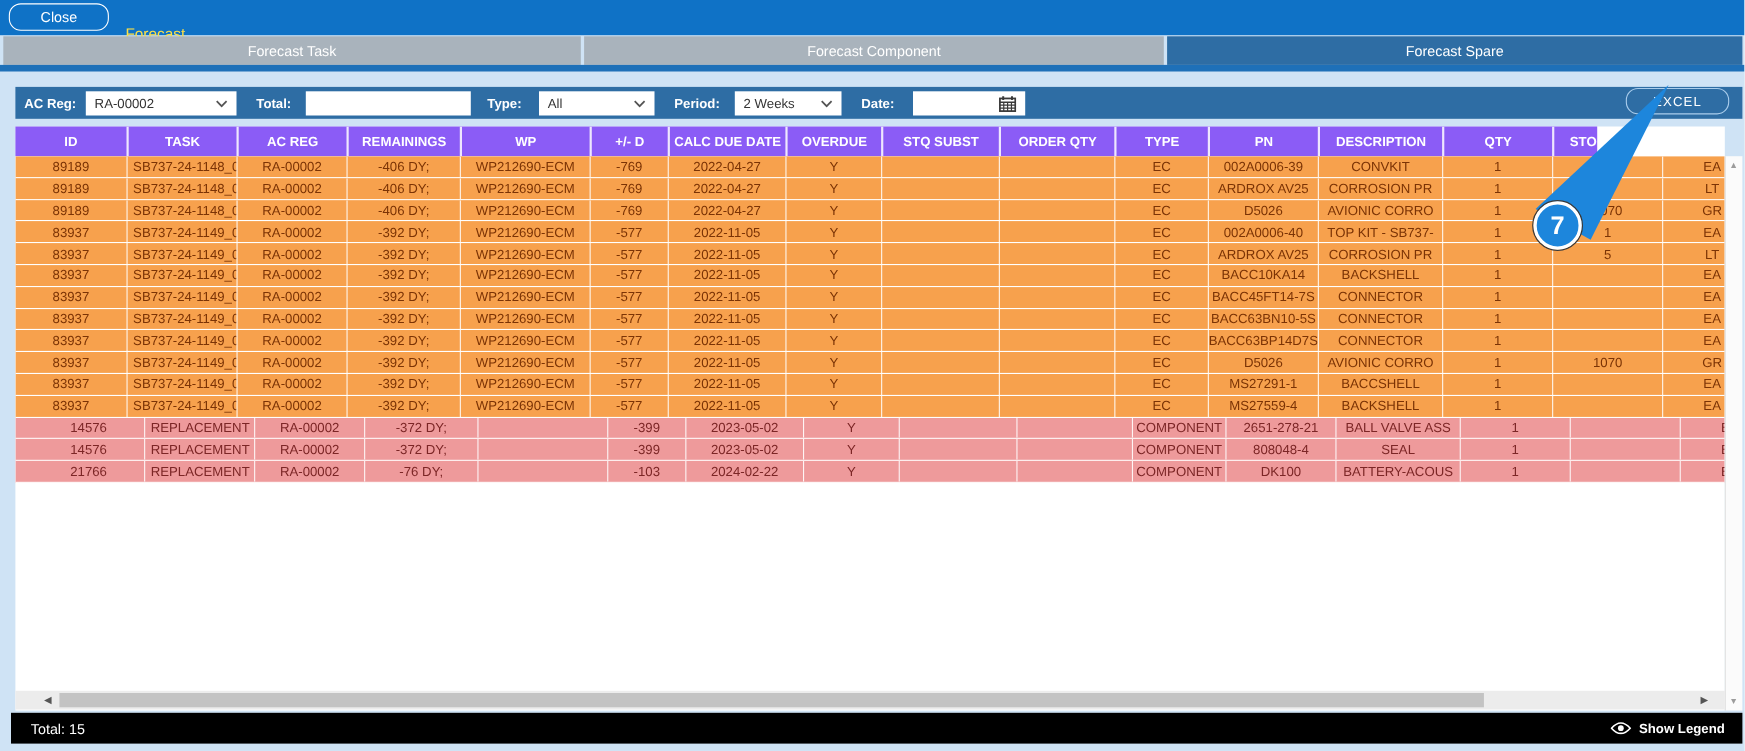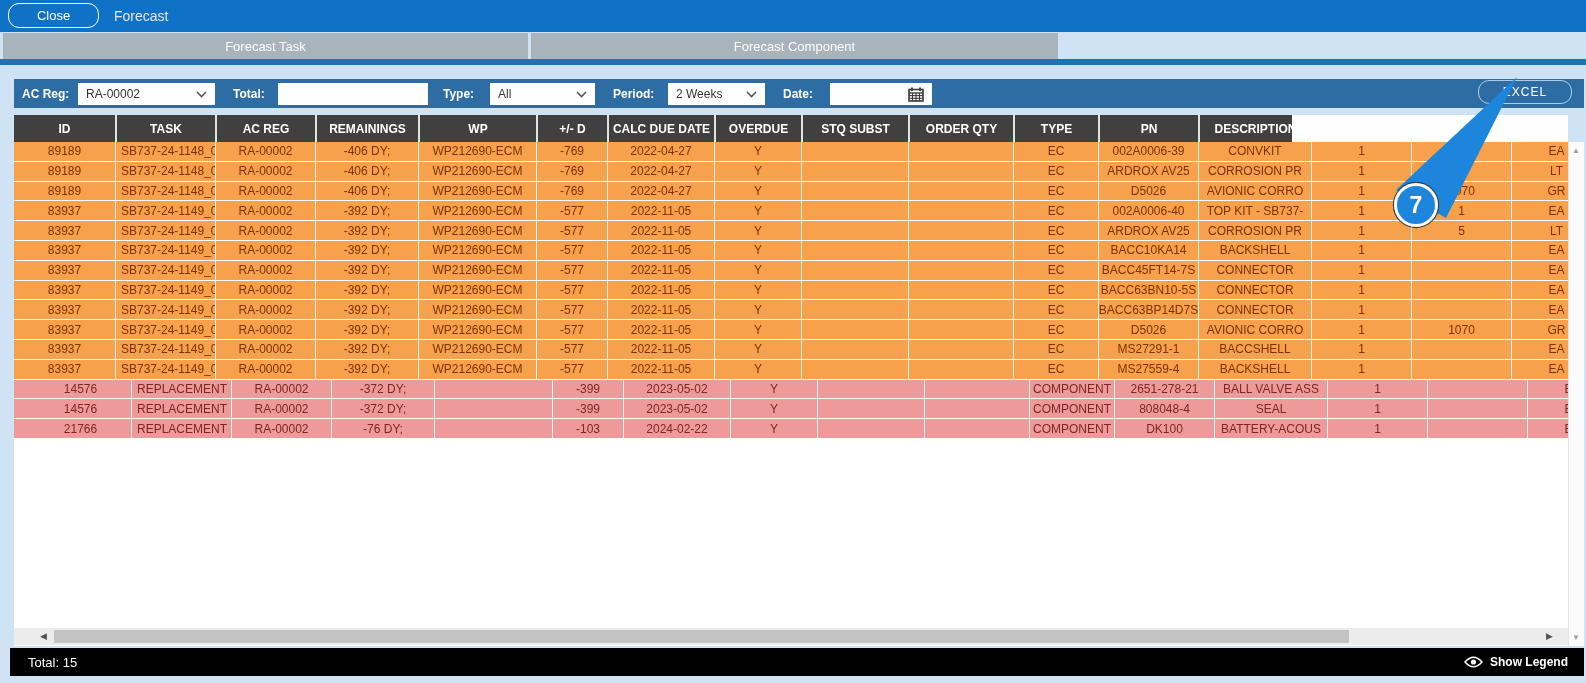--- a/index.html
+++ b/index.html
@@ -16,22 +16,22 @@
     position:absolute; left:0; top:0; width:1586px; height:32px;
     background:#0f72c6;
   }
   .close-btn{
     position:absolute; left:8px; top:3px; width:91px; height:25px;
     border:1.5px solid #ffffff; border-radius:11px; background:transparent;
     color:#ffffff; font-size:13px; display:flex; align-items:center; justify-content:center;
     cursor:default;
   }
   .app-title{
-    position:absolute; left:114px; top:0; height:32px; display:flex; align-items:center;
-    color:#e5e5e5; font-size:14px;
+    position:absolute; left:114px; top:14px; height:32px; display:flex; align-items:center;
+    color:#fde047; font-size:14px;
   }
 
   
   .tab{
     position:absolute; top:33px; height:26px;
     background:#a9b3bc; color:#ffffff; font-size:13px;
     display:flex; align-items:center; justify-content:center;
   }
   .tab.active{ background:#2e6da4; }
   .tab-underline{
@@ -61,22 +61,22 @@
     color:#ffffff; font-size:12px; letter-spacing:1px;
     display:flex; align-items:center; justify-content:center;
   }
 
   
   .table-bg{
     position:absolute; left:14px; top:115px; width:1554px; height:531px;
     background:#ffffff;
   }
   .thead{
-    position:absolute; left:14px; top:115px; width:1278px; height:27px;
-    background:#404040; display:flex; overflow:hidden;
+    position:absolute; left:14px; top:115px; width:1438px; height:27px;
+    background:#8b5cf6; display:flex; overflow:hidden;
   }
   .hcell{
     flex:0 0 auto; height:27px; display:flex; align-items:center; justify-content:center;
     color:#ffffff; font-size:12px; font-weight:bold; border-left:2px solid rgba(255,255,255,.85);
     overflow:hidden; white-space:nowrap;
   }
   .hcell:first-child{ border-left:none; }
   .tbody{
     position:absolute; left:14px; top:142px; width:1554px; height:297px; overflow:hidden;
   }
@@ -137,20 +137,21 @@
 
 <div class="window">
 
   <div class="topbar">
     <div class="close-btn">Close</div>
     <div class="app-title">Forecast</div>
   </div>
 
   <div class="tab" style="left:531px; width:527px;">Forecast Component</div>
   <div class="tab" style="left:3px; width:525px;">Forecast Task</div>
+  <div class="tab active" style="left:1061px; width:523px;">Forecast Spare</div>
   <div class="tab-underline"></div>
 
   <div class="filterbar">
     <div class="flabel" style="left:8px;">AC Reg:</div>
     <div class="fctrl fselect" style="left:64px; width:137px;">
       <span>RA-00002</span>
       <svg class="chev" viewBox="0 0 11 7">
           <polyline points="1,1 5.5,5.5 10,1" fill="none" stroke="#555" stroke-width="1.6"></polyline>
         </svg>
     </div>

